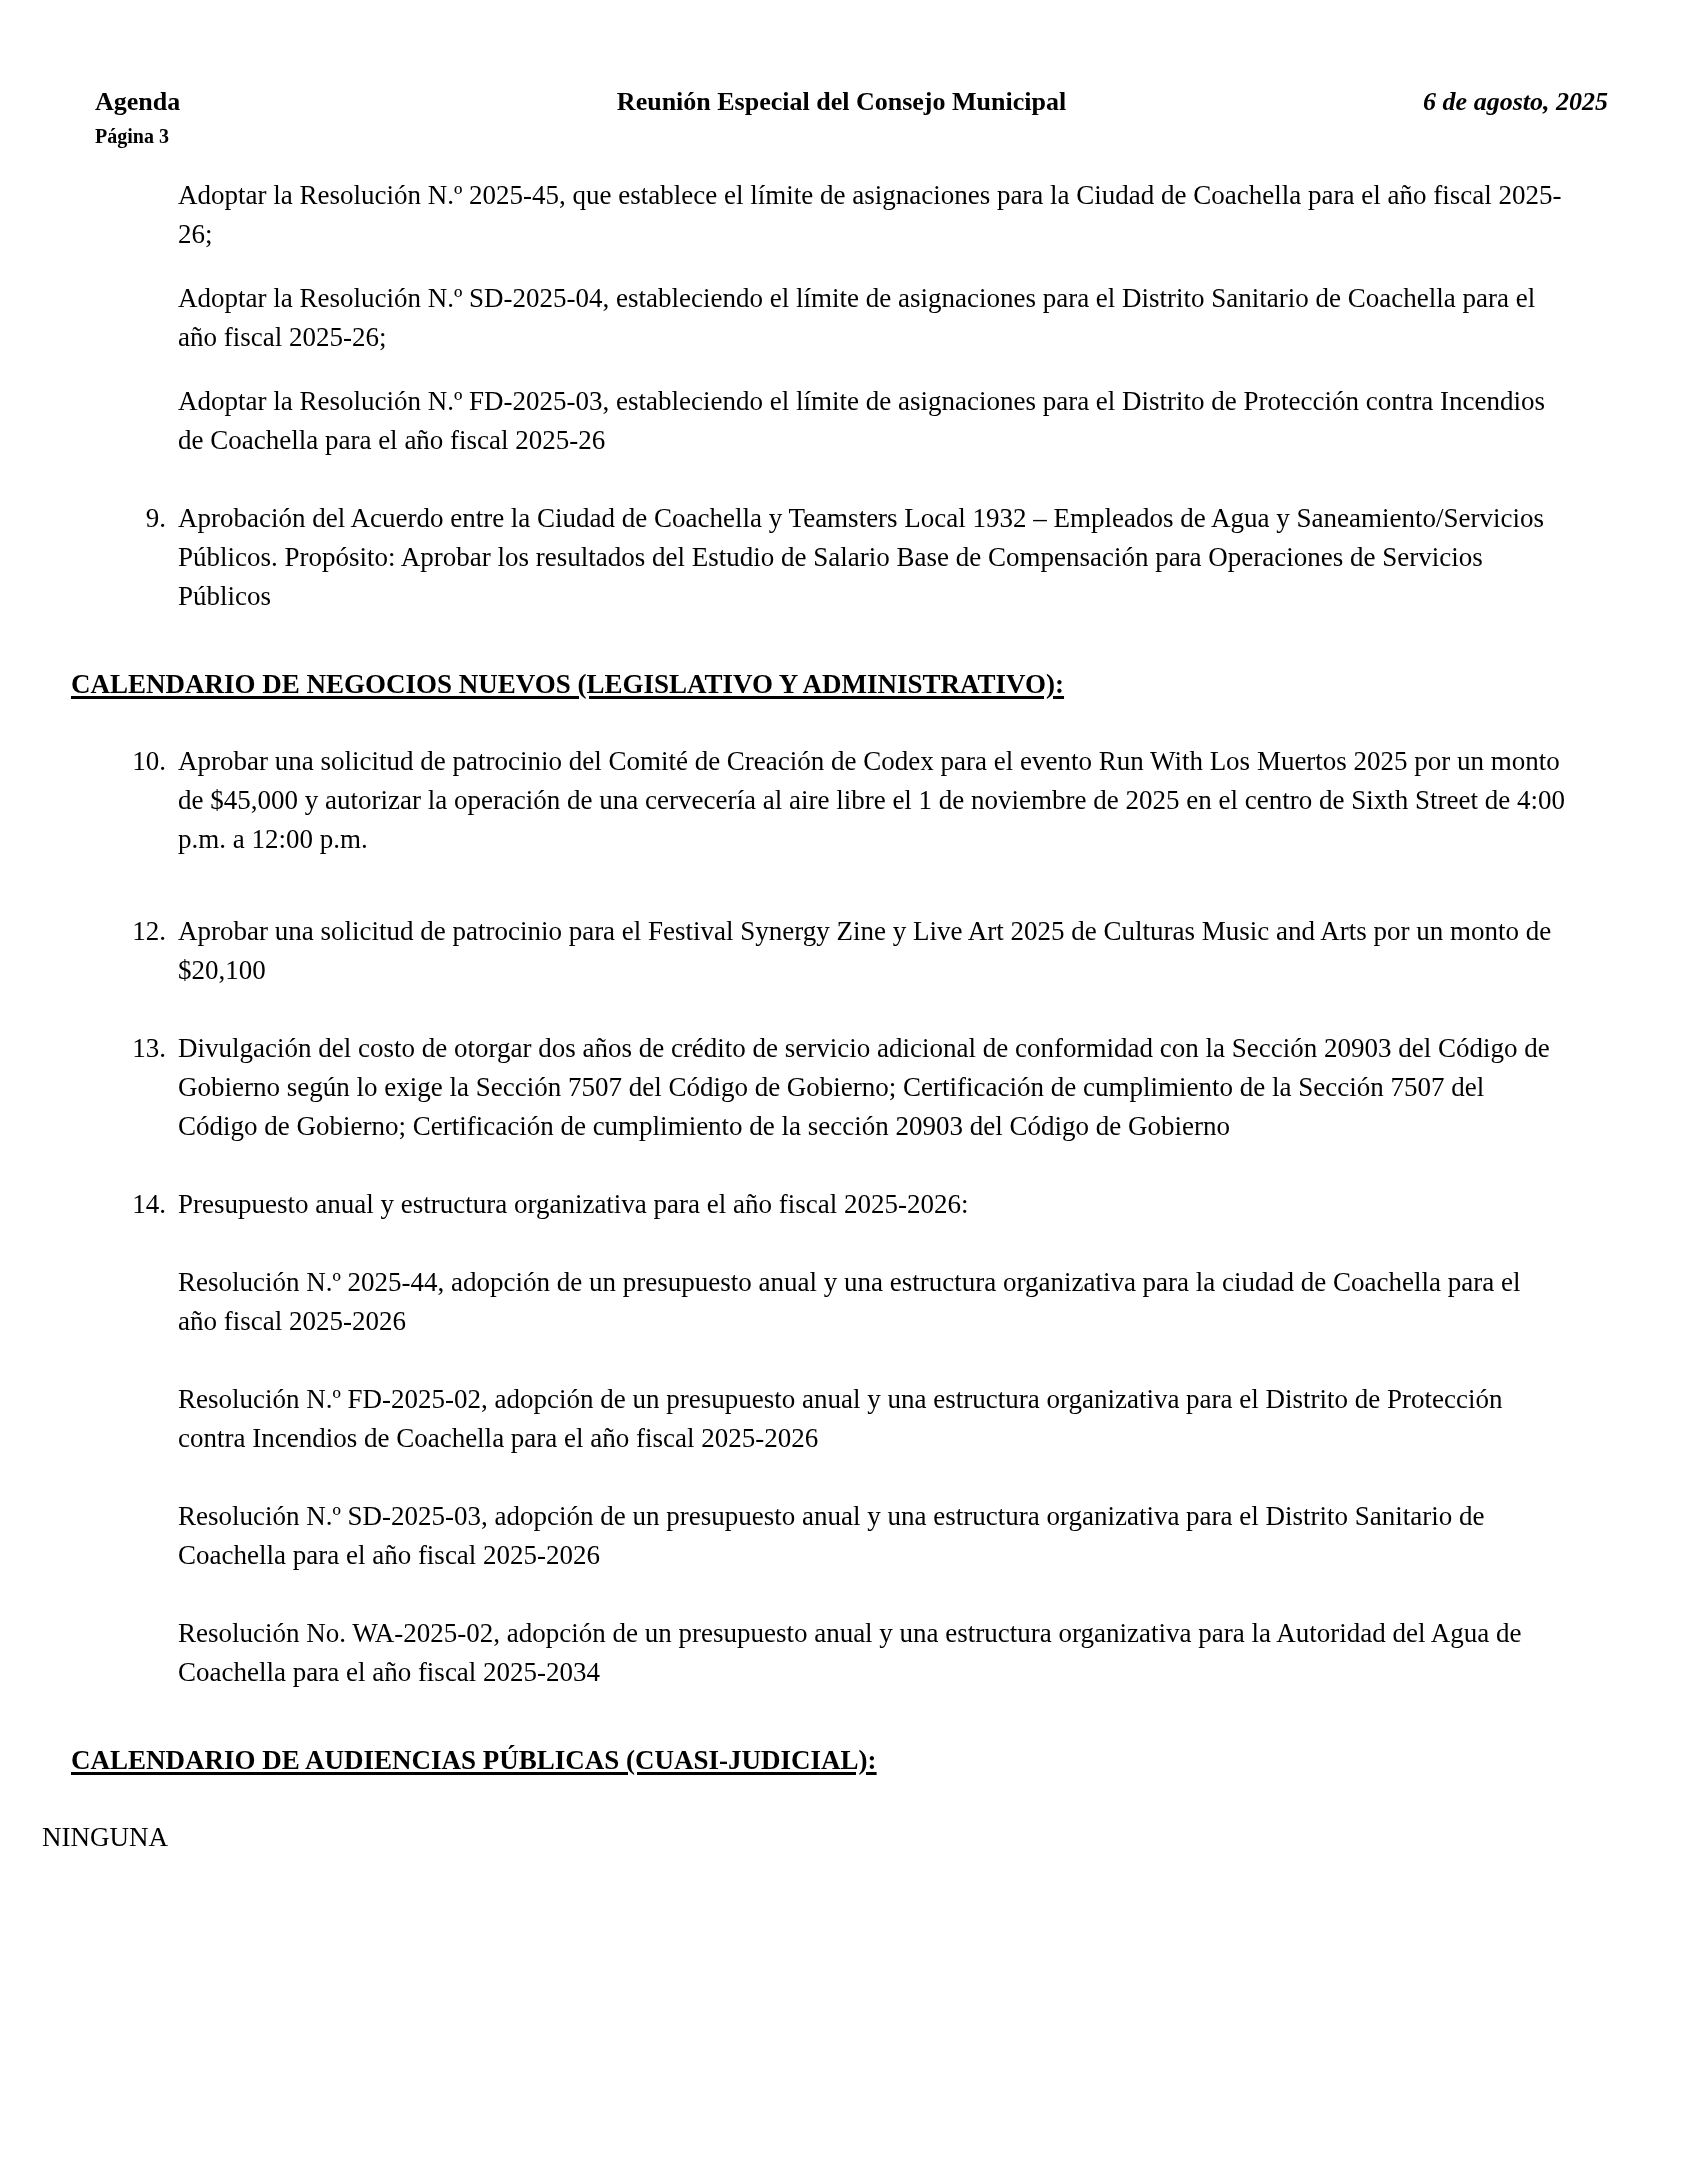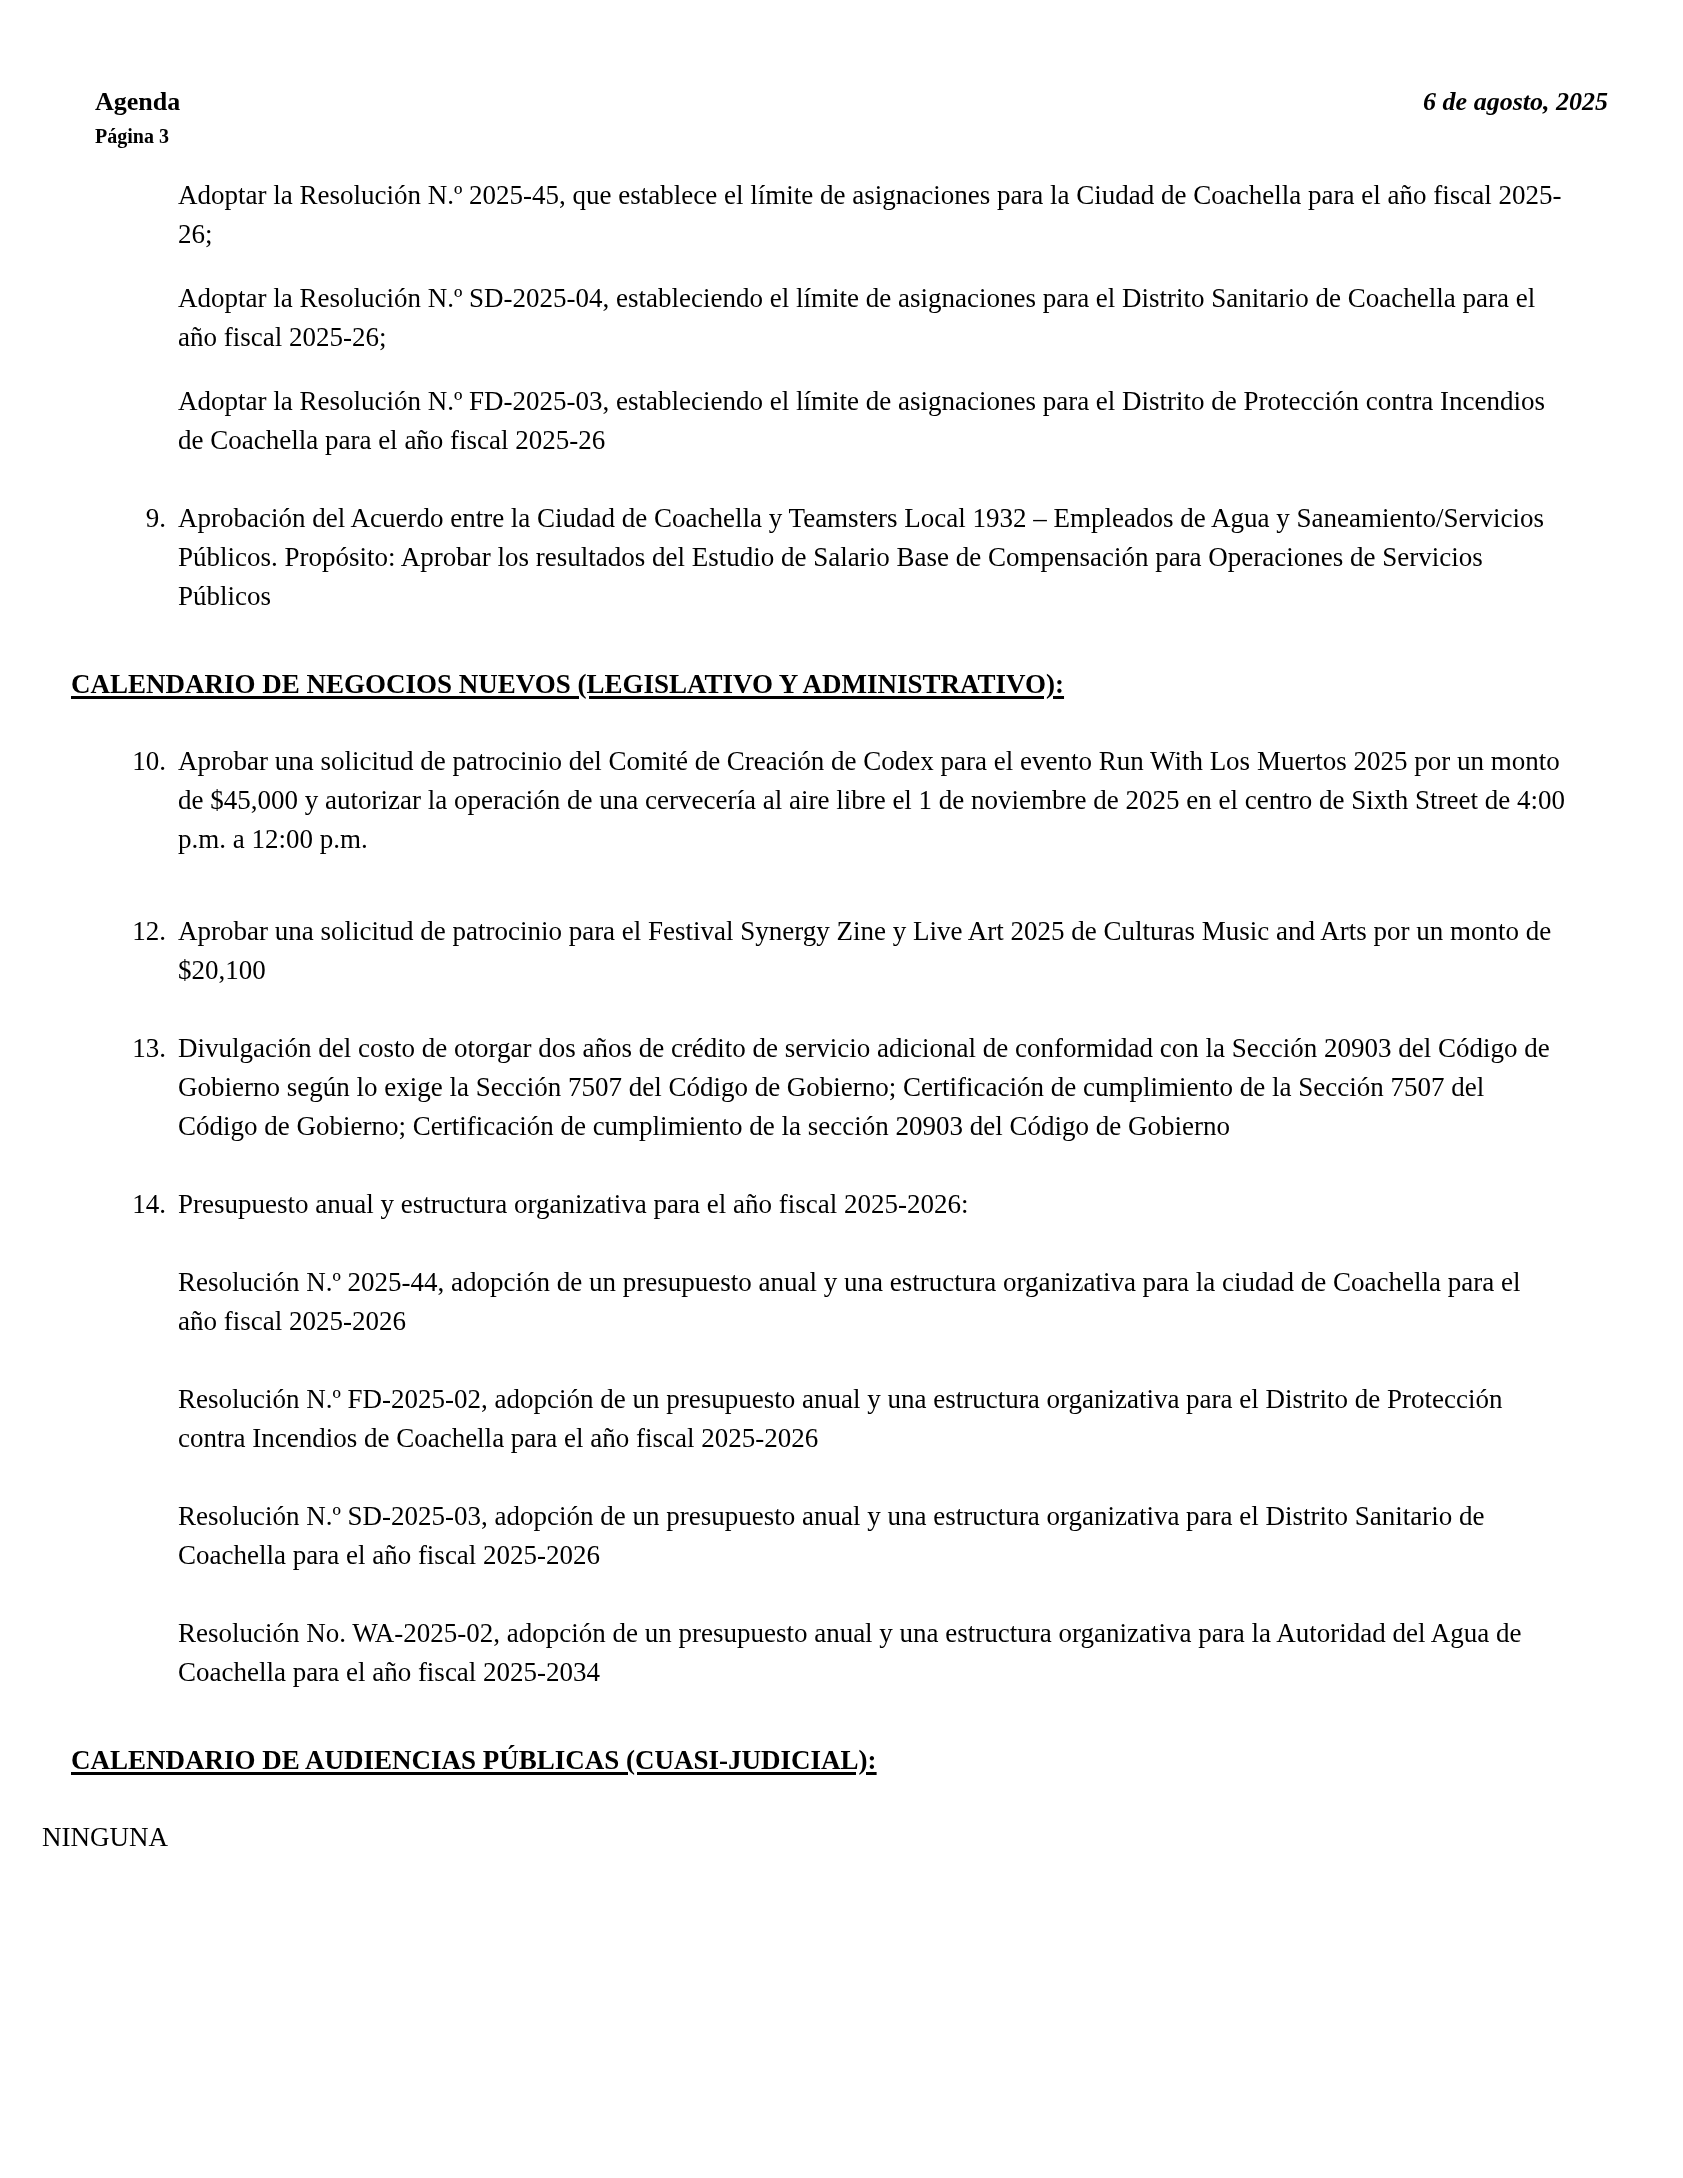--- a/index.html
+++ b/index.html
@@ -129,20 +129,21 @@
   .gap-md { height: 24px; }
 </style>
 </head>
 <body>
 
 <div class="page">
 
   <div class="doc-header">
     <div class="hdr-row">
       <span class="hdr-left">Agenda</span>
+      <span class="hdr-center">Reunión Especial del Consejo Municipal</span>
       <span class="hdr-right">6 de agosto, 2025</span>
     </div>
     <span class="hdr-second">Página 3</span>
   </div>
 
   <div class="body-area">
 
     <div class="block">
       <p class="para">Adoptar la Resolución N.º 2025-45, que establece el límite de asignaciones para la Ciudad de Coachella para el año fiscal 2025-26;</p>
       <p class="para">Adoptar la Resolución N.º SD-2025-04, estableciendo el límite de asignaciones para el Distrito Sanitario de Coachella para el año fiscal 2025-26;</p>

